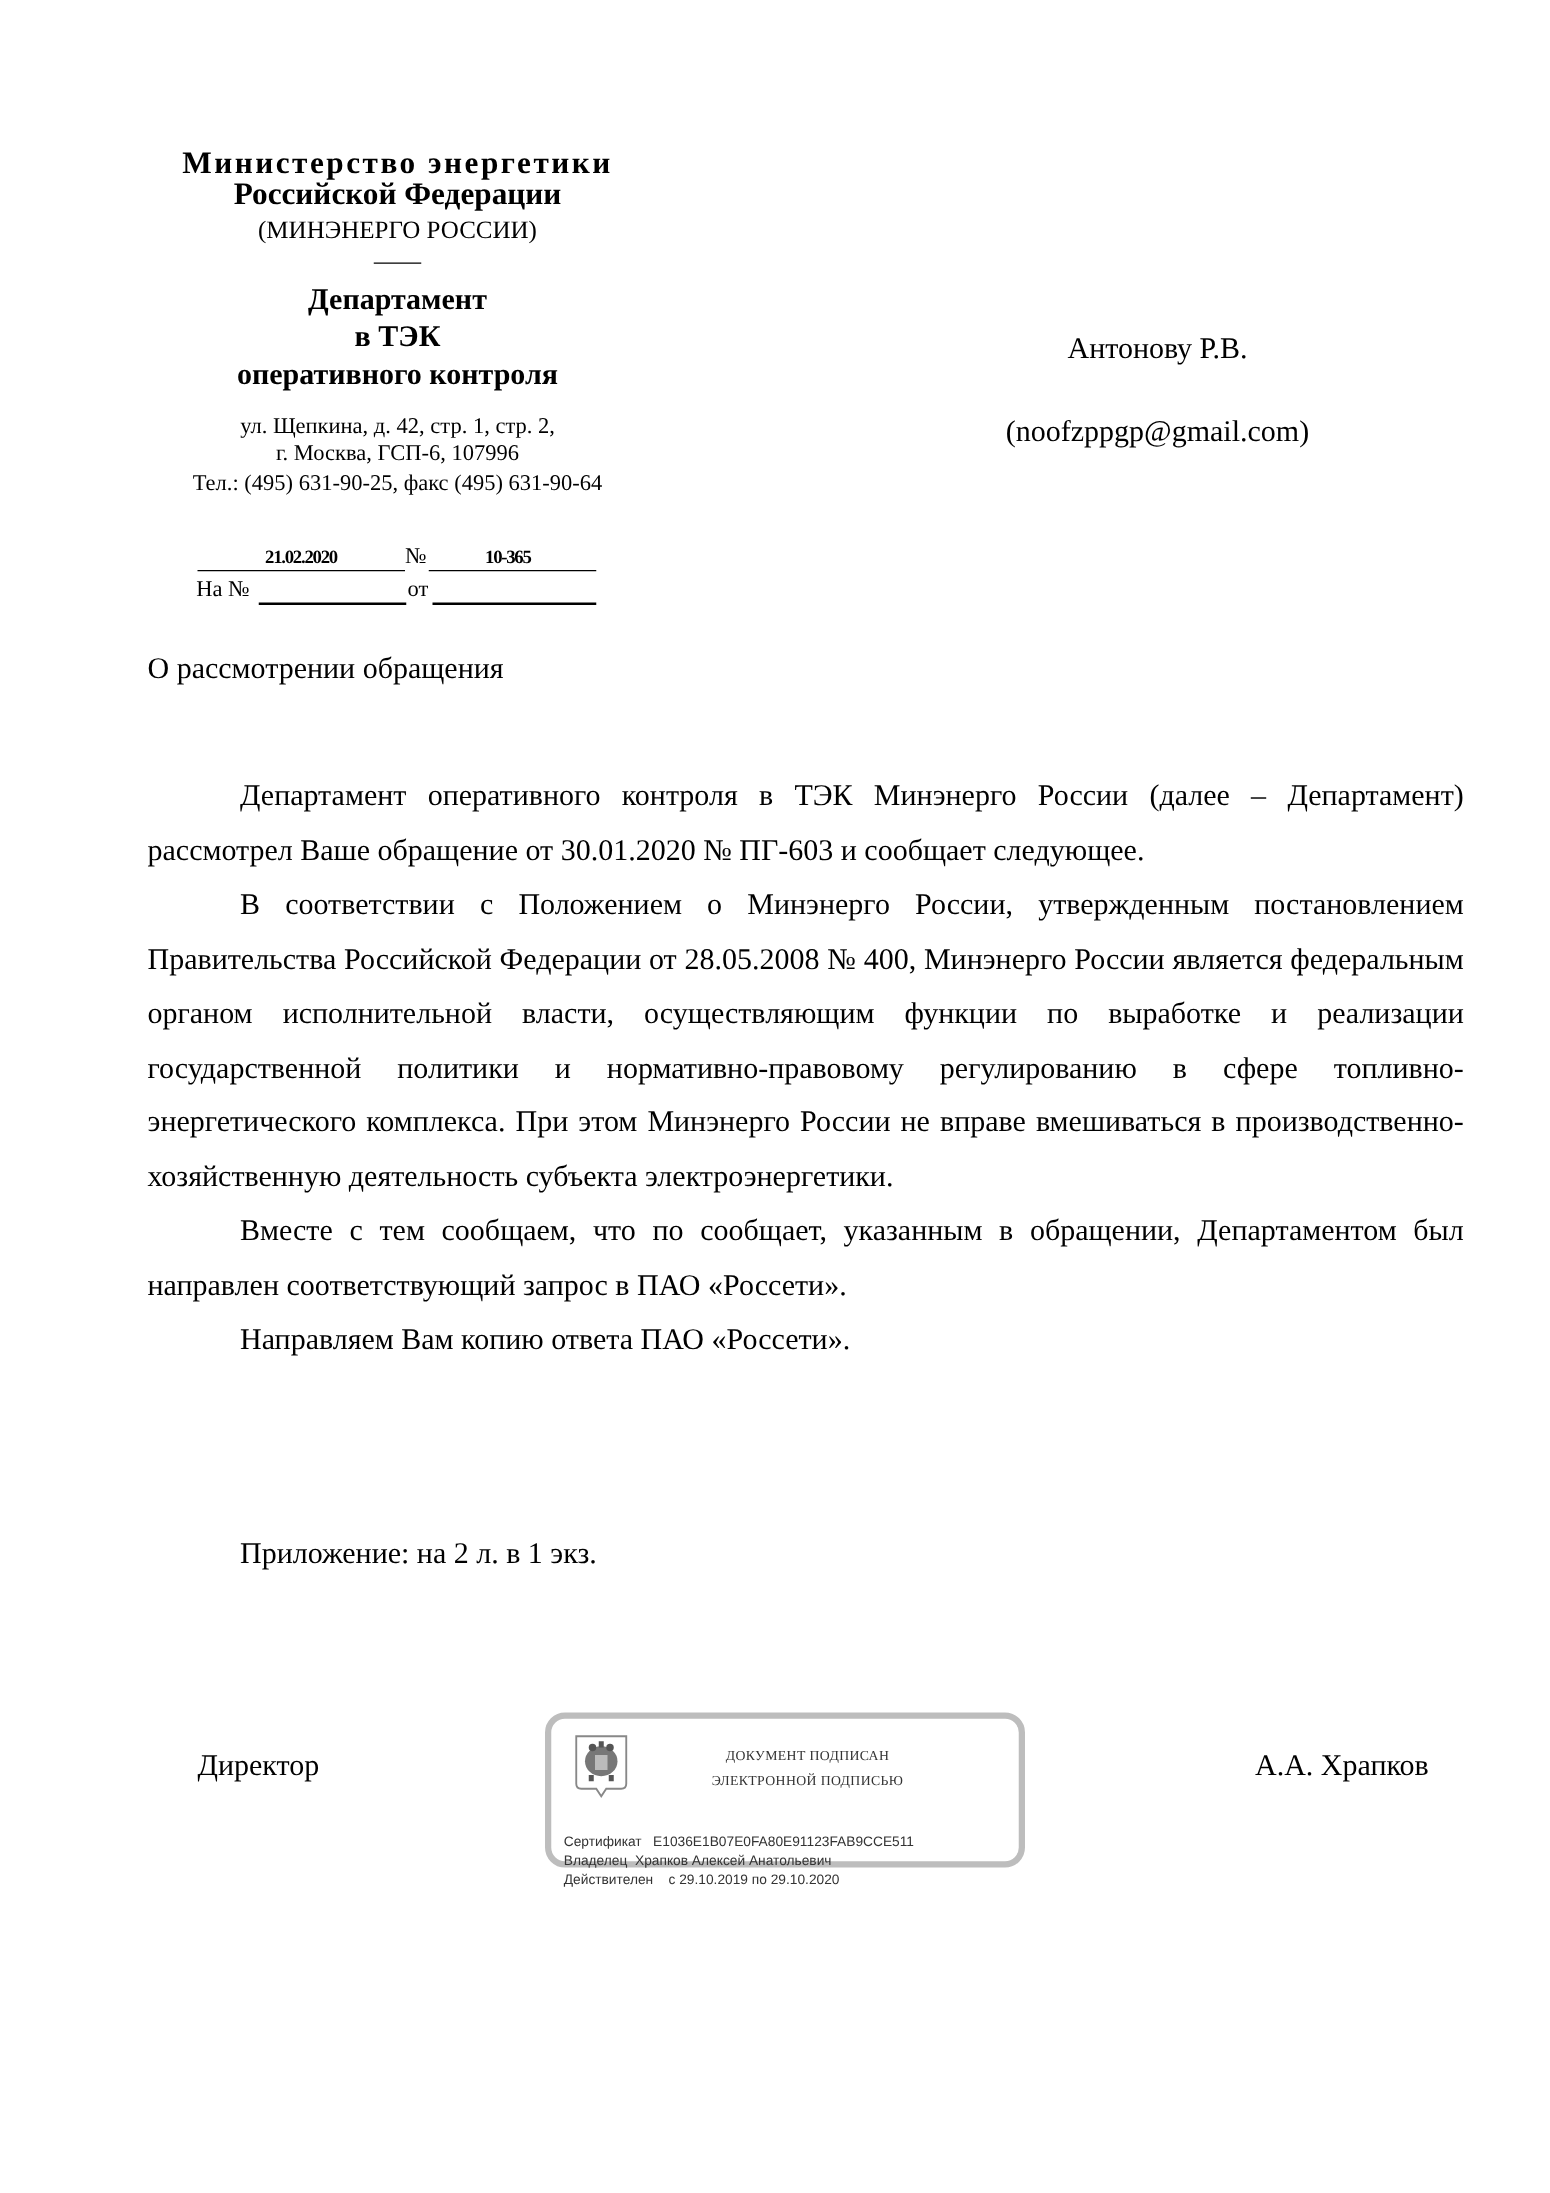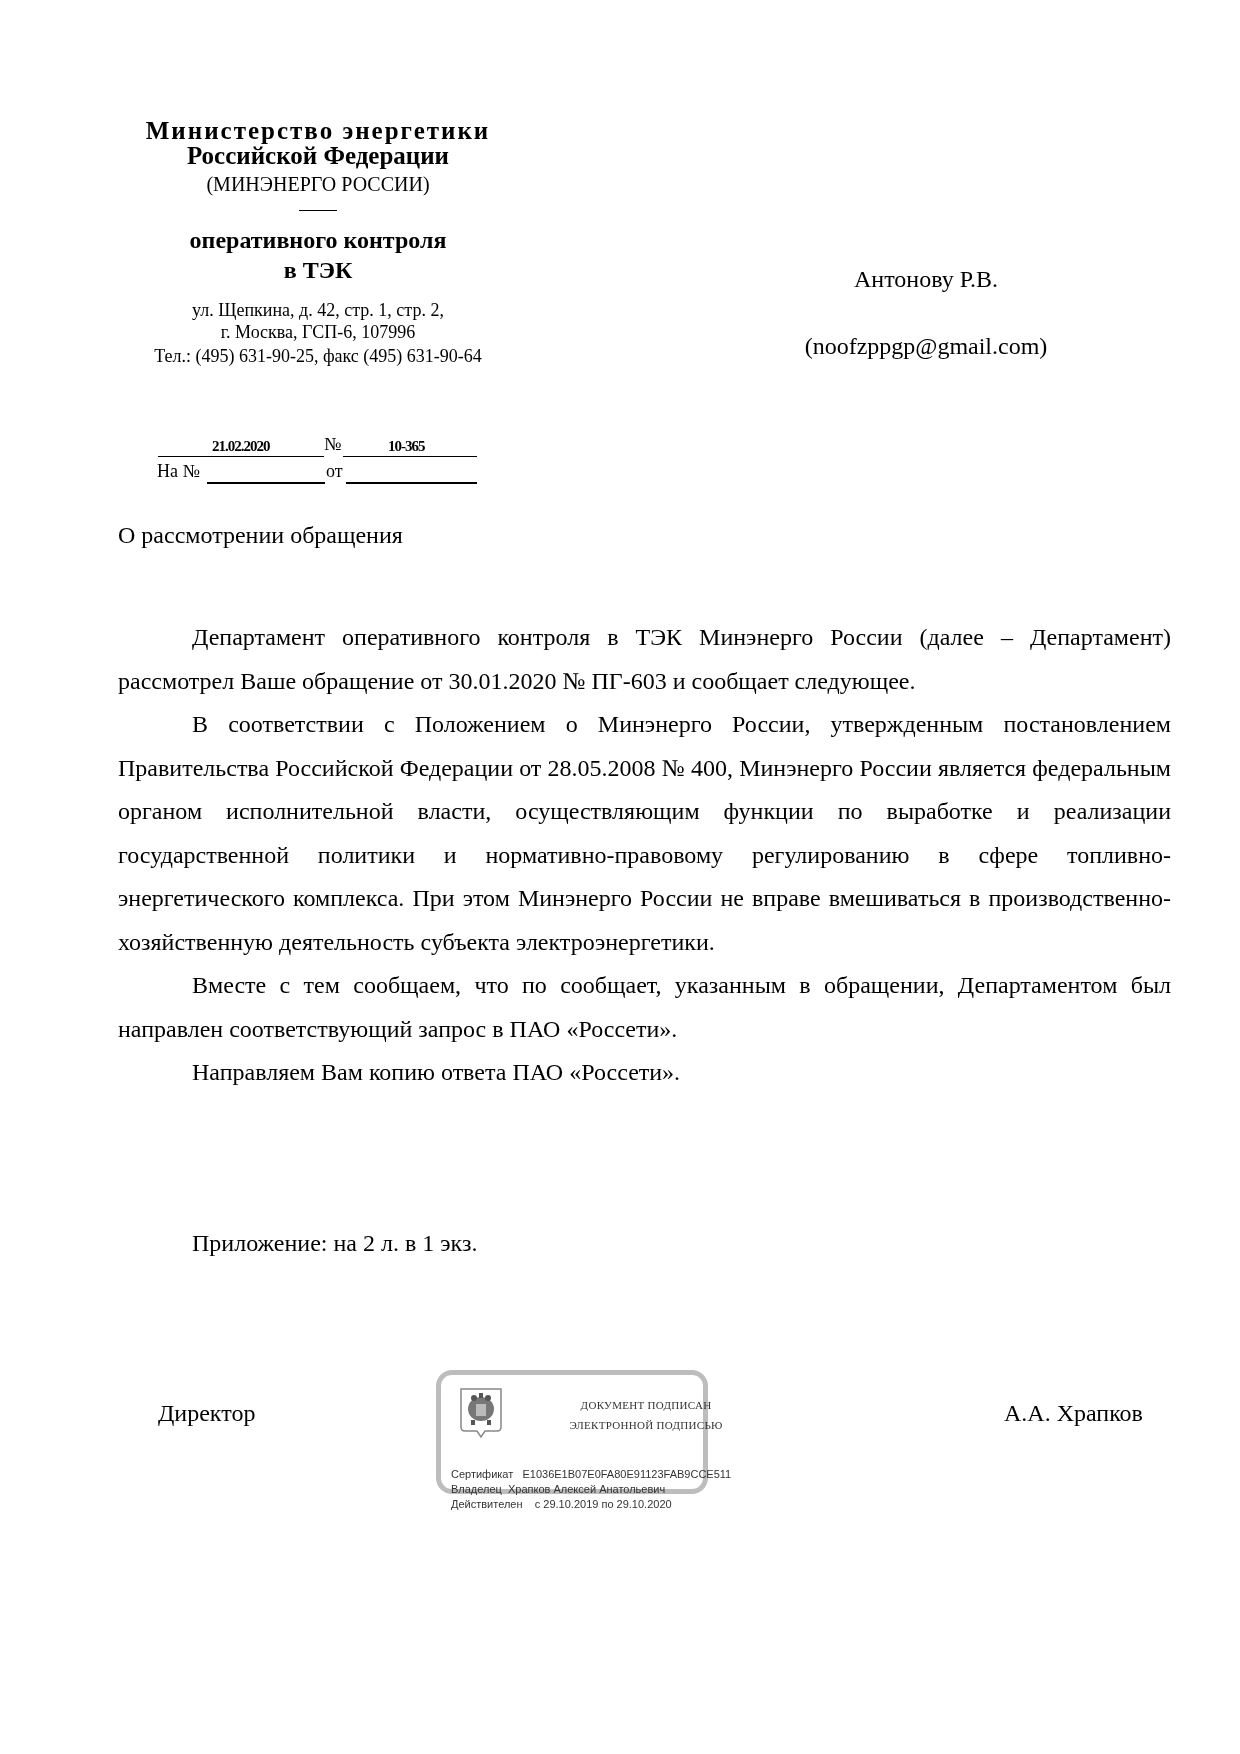--- a/index.html
+++ b/index.html
@@ -18,36 +18,37 @@
     .ul { position: absolute; height: 1px; background: #000; }
     .ul.thick { height: 2px; }
     .regval { position: absolute; font-weight: bold; font-size: 15px; font-family: Liberation Serif, serif; letter-spacing: -1px; }
     .recipient { left: 760px; width: 400px; font-size: 24px; text-align: center; margin-top: 11px; }
     .subject { left: 118px; top: 522px; font-size: 24px; }
     .body { left: 118px; top: 616px; width: 1053px; font-size: 24px; line-height: 43.5px; text-align: justify; }
     .body p { margin: 0; text-indent: 74px; }
     .annex { left: 192px; top: 1230px; font-size: 24px; }
     .sig-title { left: 118px; top: 1400px; font-size: 24px; margin-left: 40px; }
     .sig-name { left: 1004px; top: 1400px; font-size: 24px; }
-    .stamp { left: 436px; top: 1370px; width: 272px; height: 124px; border: 5px solid #bdbdbd; border-radius: 16px; box-sizing: border-box; }
+    .stamp { left: 436px; top: 1370px; width: 384px; height: 124px; border: 5px solid #bdbdbd; border-radius: 16px; box-sizing: border-box; }
     .stamp-emblem { position: absolute; left: 18px; top: 12px; width: 44px; height: 52px; }
     .stamp-head { position: absolute; left: 80px; top: 20px; width: 250px; text-align: center; font-size: 11px; line-height: 20px; color: #333; letter-spacing: 0.3px; }
     .stamp-info { position: absolute; left: 10px; top: 92px; font-family: Liberation Sans, sans-serif; font-size: 11px; line-height: 15px; color: #333; white-space: pre; }
     .stamp-info .lbl { display: inline-block; }
   </style>
 </head>
 <body>
 
 <div class="abs letterhead">
   <div class="lh-ministry">Министерство энергетики</div>
   <div class="lh-ministry2">Российской Федерации</div>
   <div class="lh-abbr">(МИНЭНЕРГО РОССИИ)</div>
   <div class="lh-dash"></div>
+  <div class="lh-dept">Департамент</div>
+  <div class="lh-dept">в ТЭК</div>
   <div class="lh-dept">оперативного контроля</div>
-  <div class="lh-dept">в ТЭК</div>
   <div class="lh-addr">
     <div>ул. Щепкина, д. 42, стр. 1, стр. 2,</div>
     <div>г. Москва, ГСП-6, 107996</div>
   </div>
   <div class="lh-phone">Тел.: (495) 631-90-25, факс (495) 631-90-64</div>
 </div>
 
 <div>
   <span class="regval" style="left:212px; top:438px;">21.02.2020</span>
   <div class="ul" style="left:158px; top:456px; width:166px;"></div>

